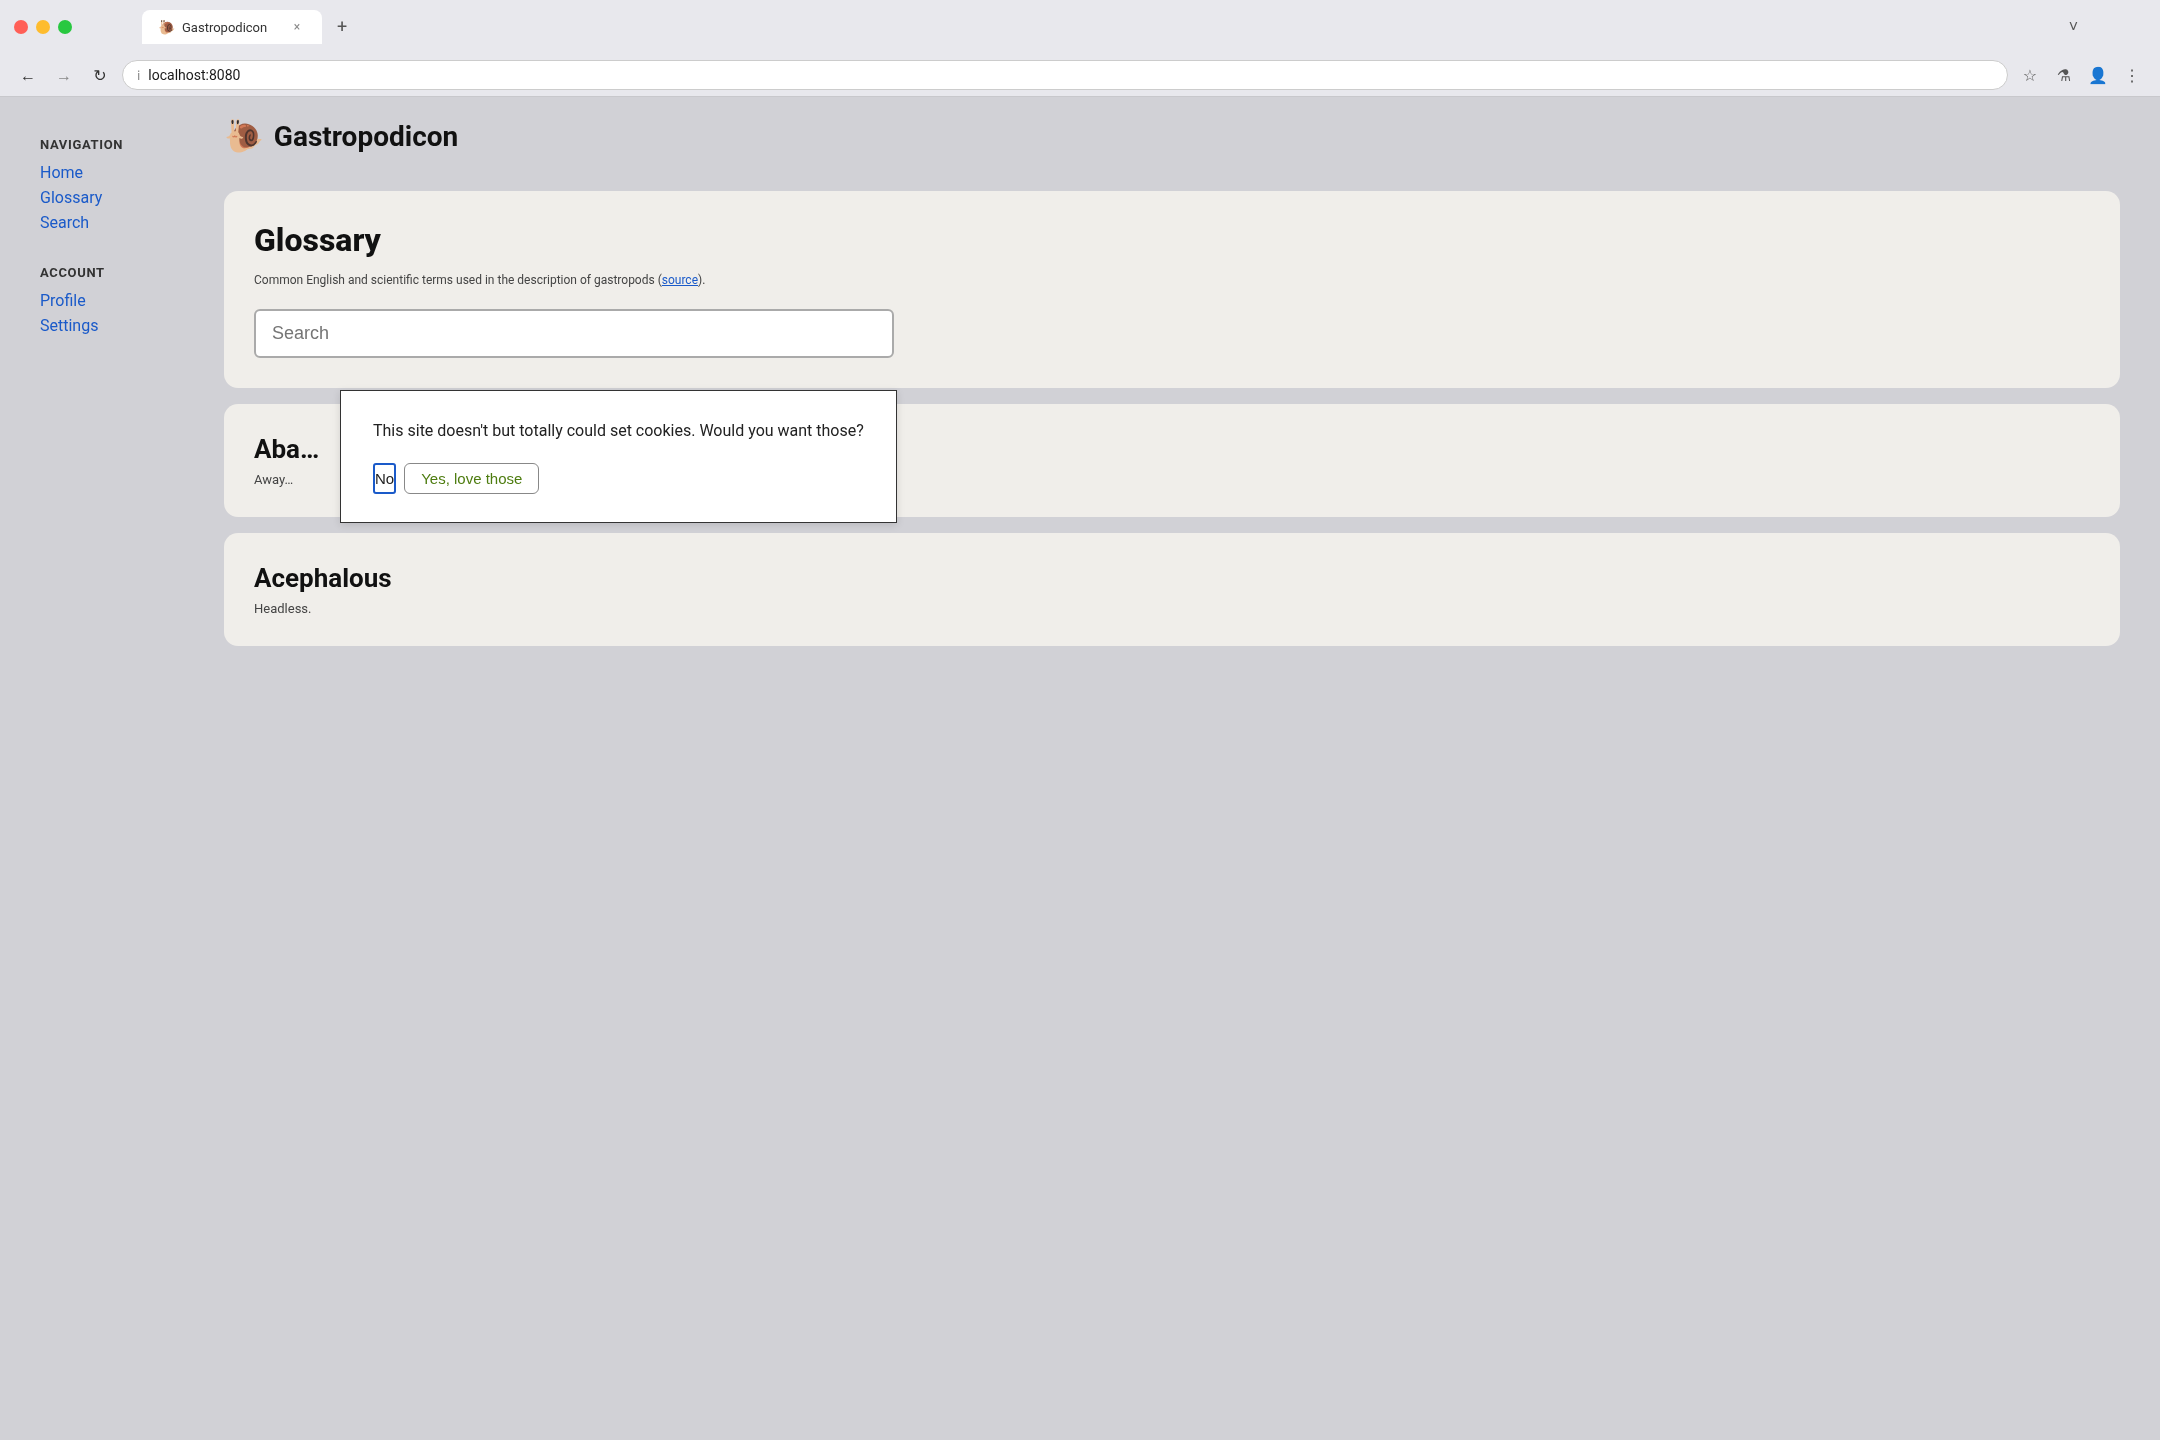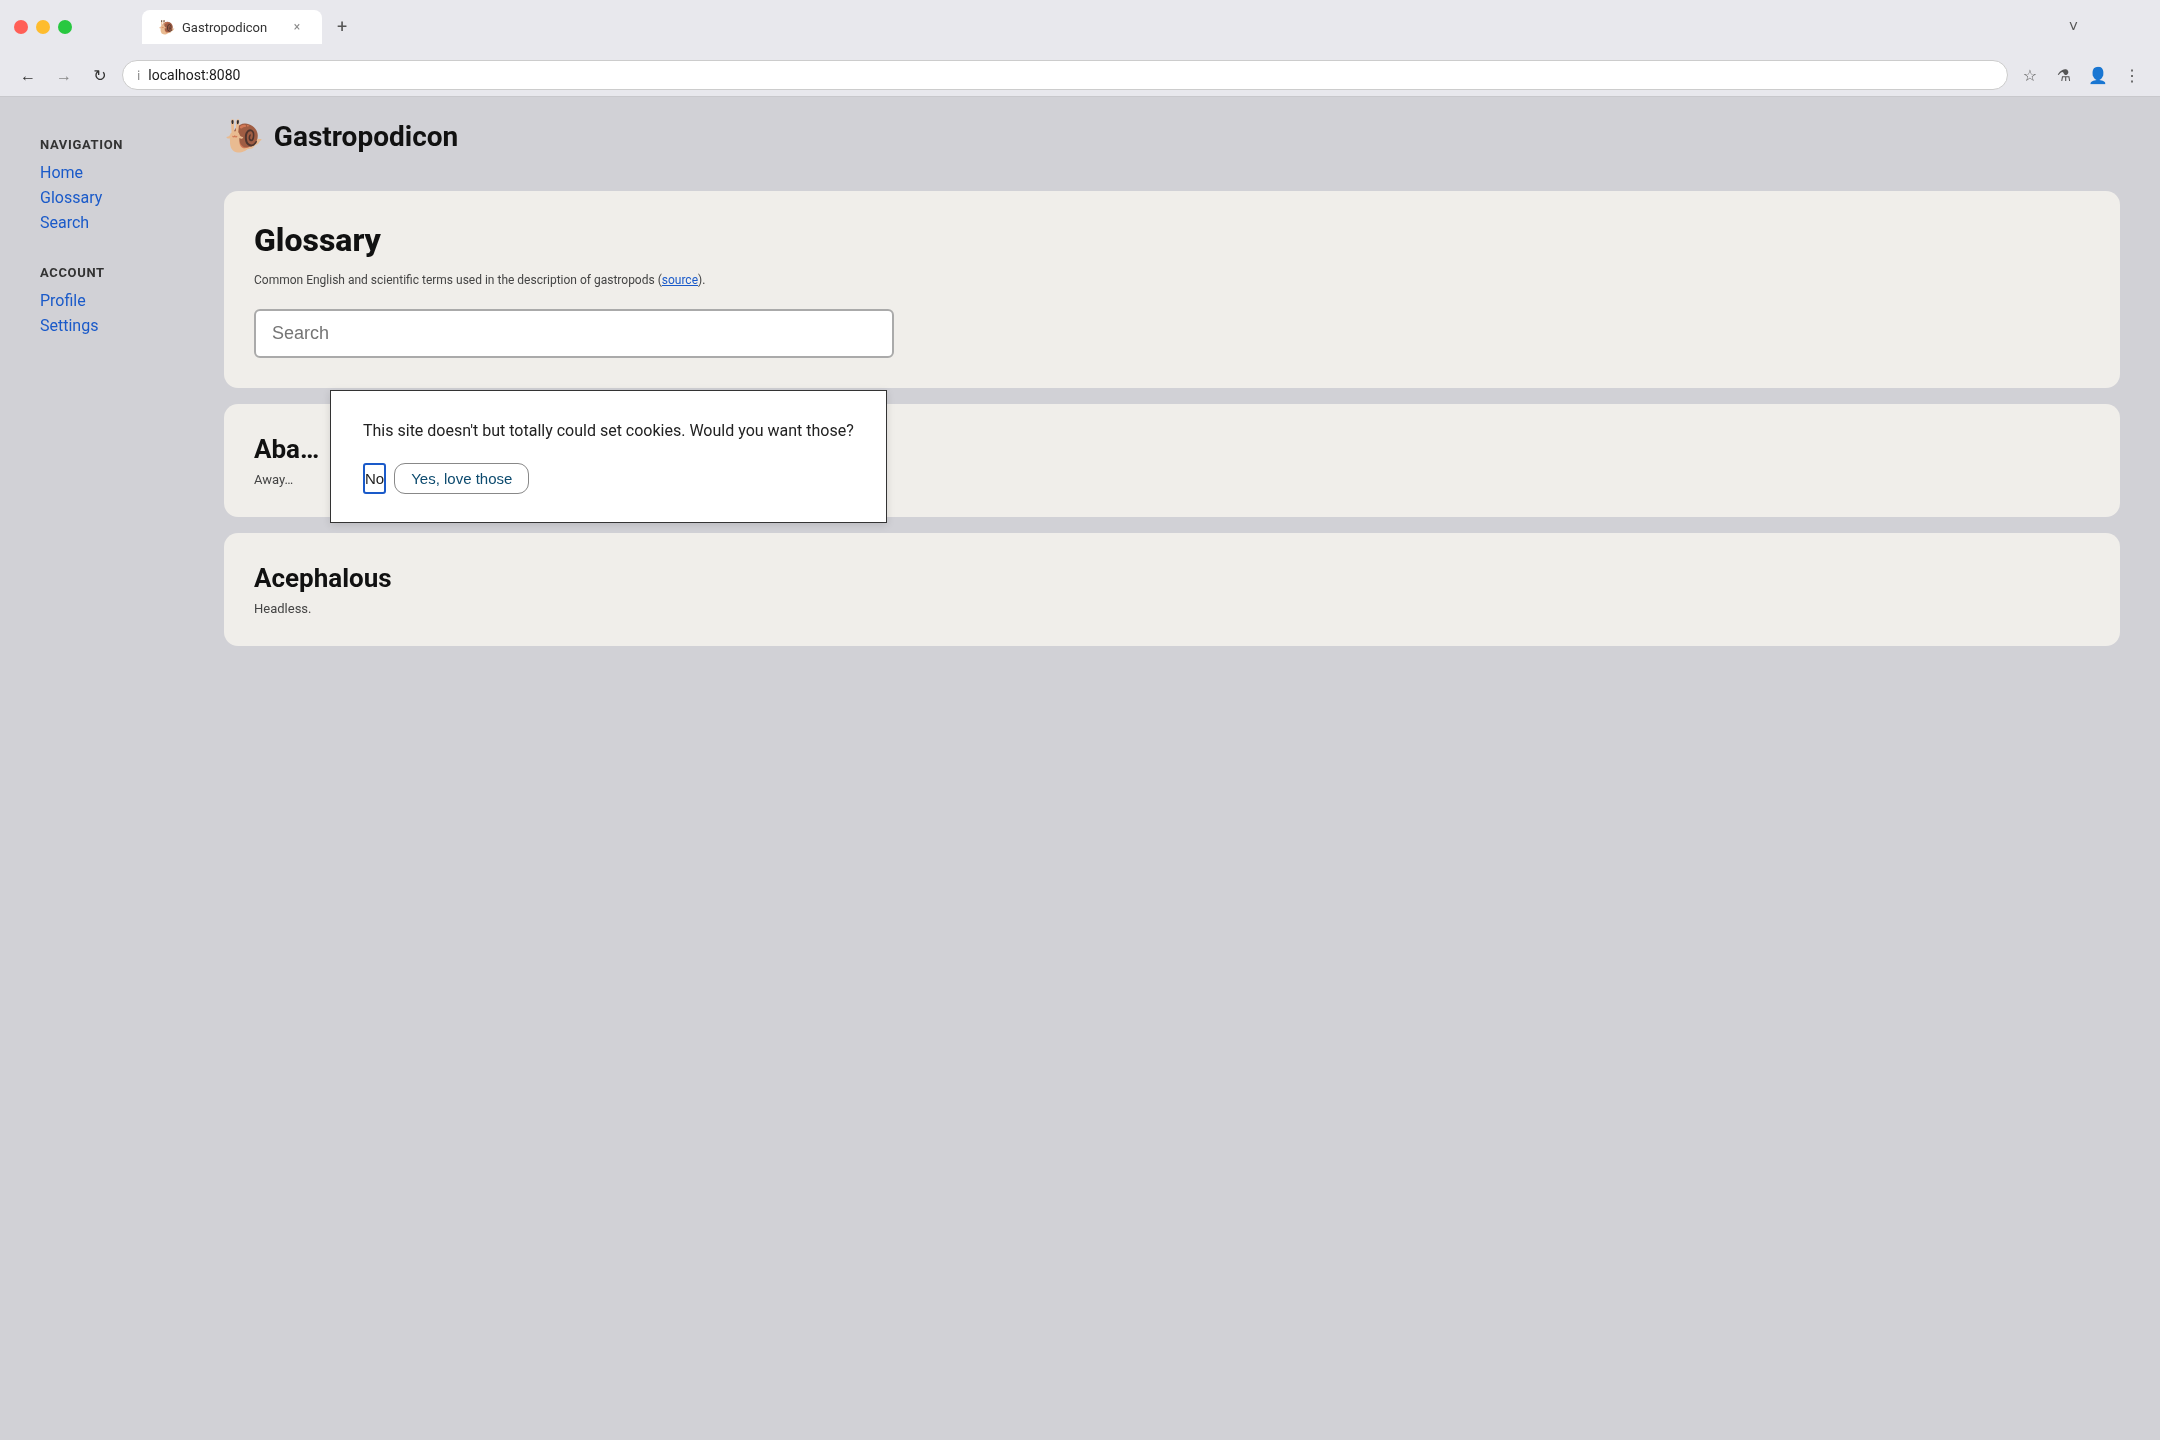--- a/index.html
+++ b/index.html
@@ -297,21 +297,21 @@
       left: 0;
       right: 0;
       bottom: 0;
       z-index: 100;
       pointer-events: none;
     }
 
     .cookie-dialog {
       position: absolute;
       top: 390px;
-      left: 330px;
+      left: 340px;
       background: white;
       border: 1.5px solid #333;
       padding: 28px 32px;
       min-width: 480px;
       pointer-events: all;
       box-shadow: 0 2px 8px rgba(0,0,0,0.12);
     }
 
     .cookie-message {
       font-size: 16px;
@@ -333,23 +333,23 @@
       color: #222;
       cursor: pointer;
       border-radius: 3px;
     }
 
     .cookie-btn-yes {
       padding: 5px 16px;
       font-size: 15px;
       border: 1.5px solid #888;
       background: white;
-      color: #0c4a6e;
-      cursor: pointer;
-      border-radius: 11px;
+      color: #4d7c0f;
+      cursor: pointer;
+      border-radius: 6px;
     }
   </style>
 </head>
 <body>
 
 <div class="browser-chrome">
 
   <div class="browser-titlebar">
     <div class="traffic-lights">
       <div class="traffic-light traffic-light-close"></div>

